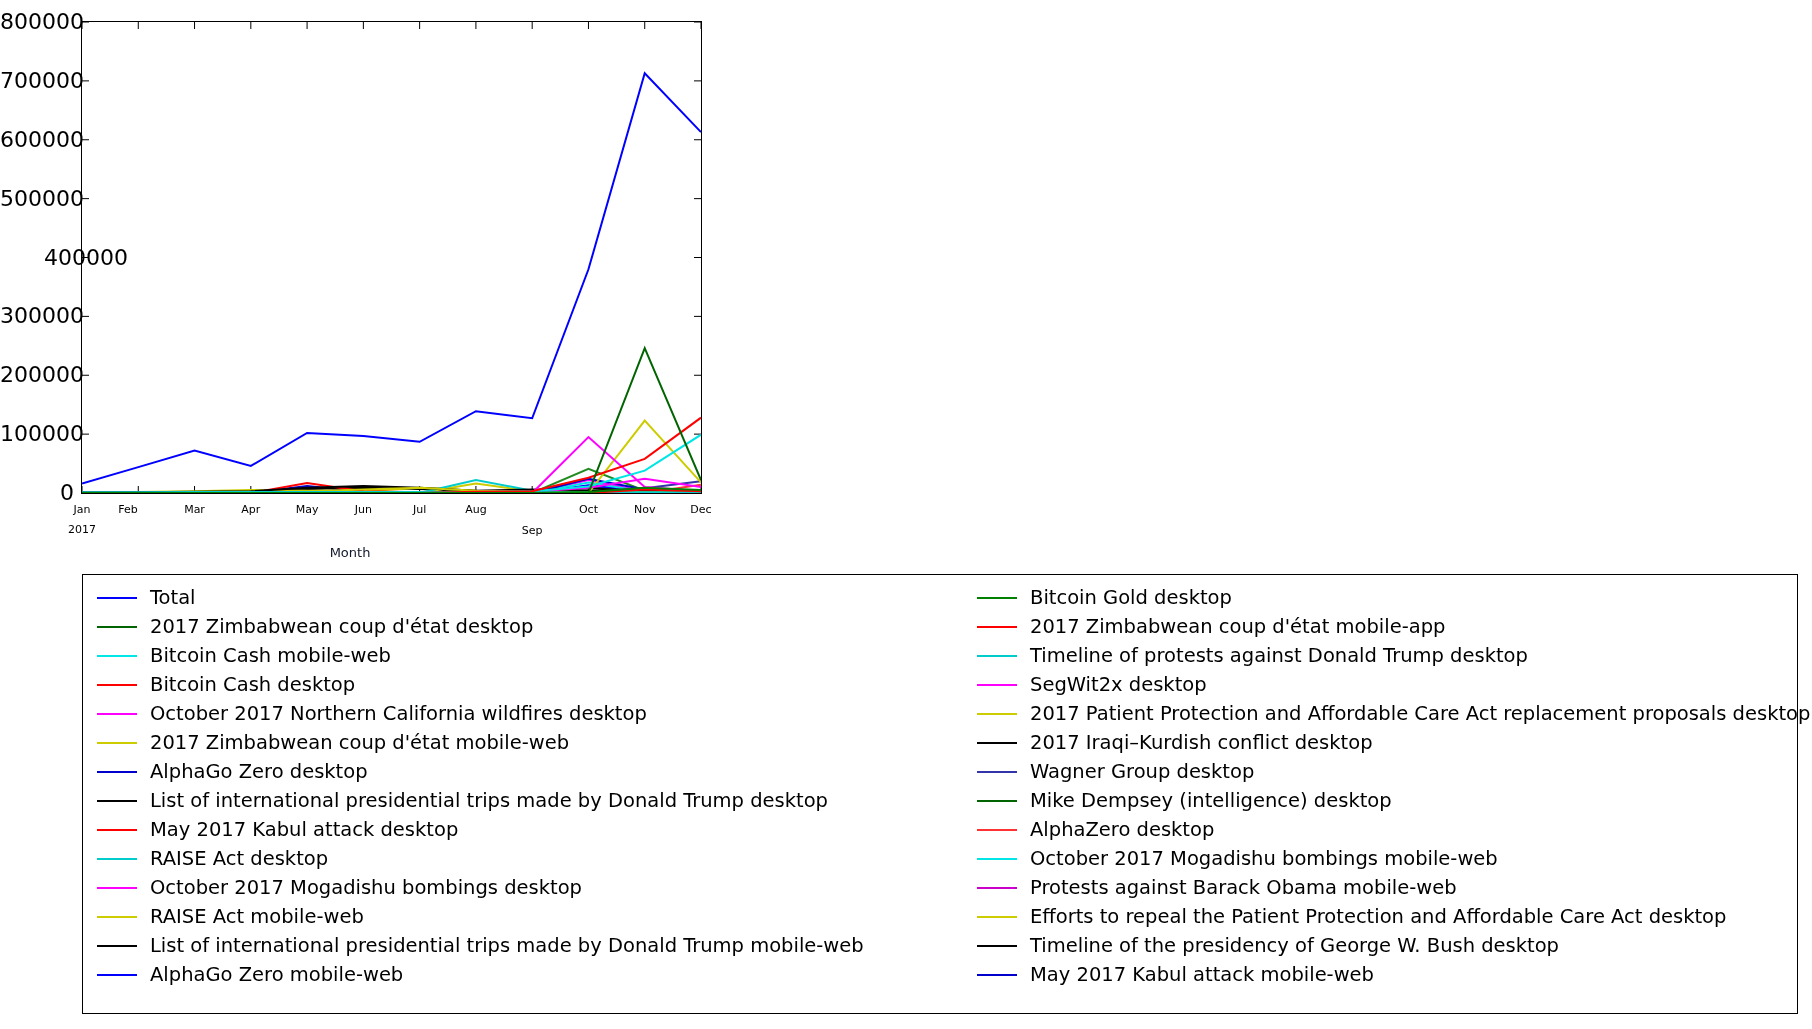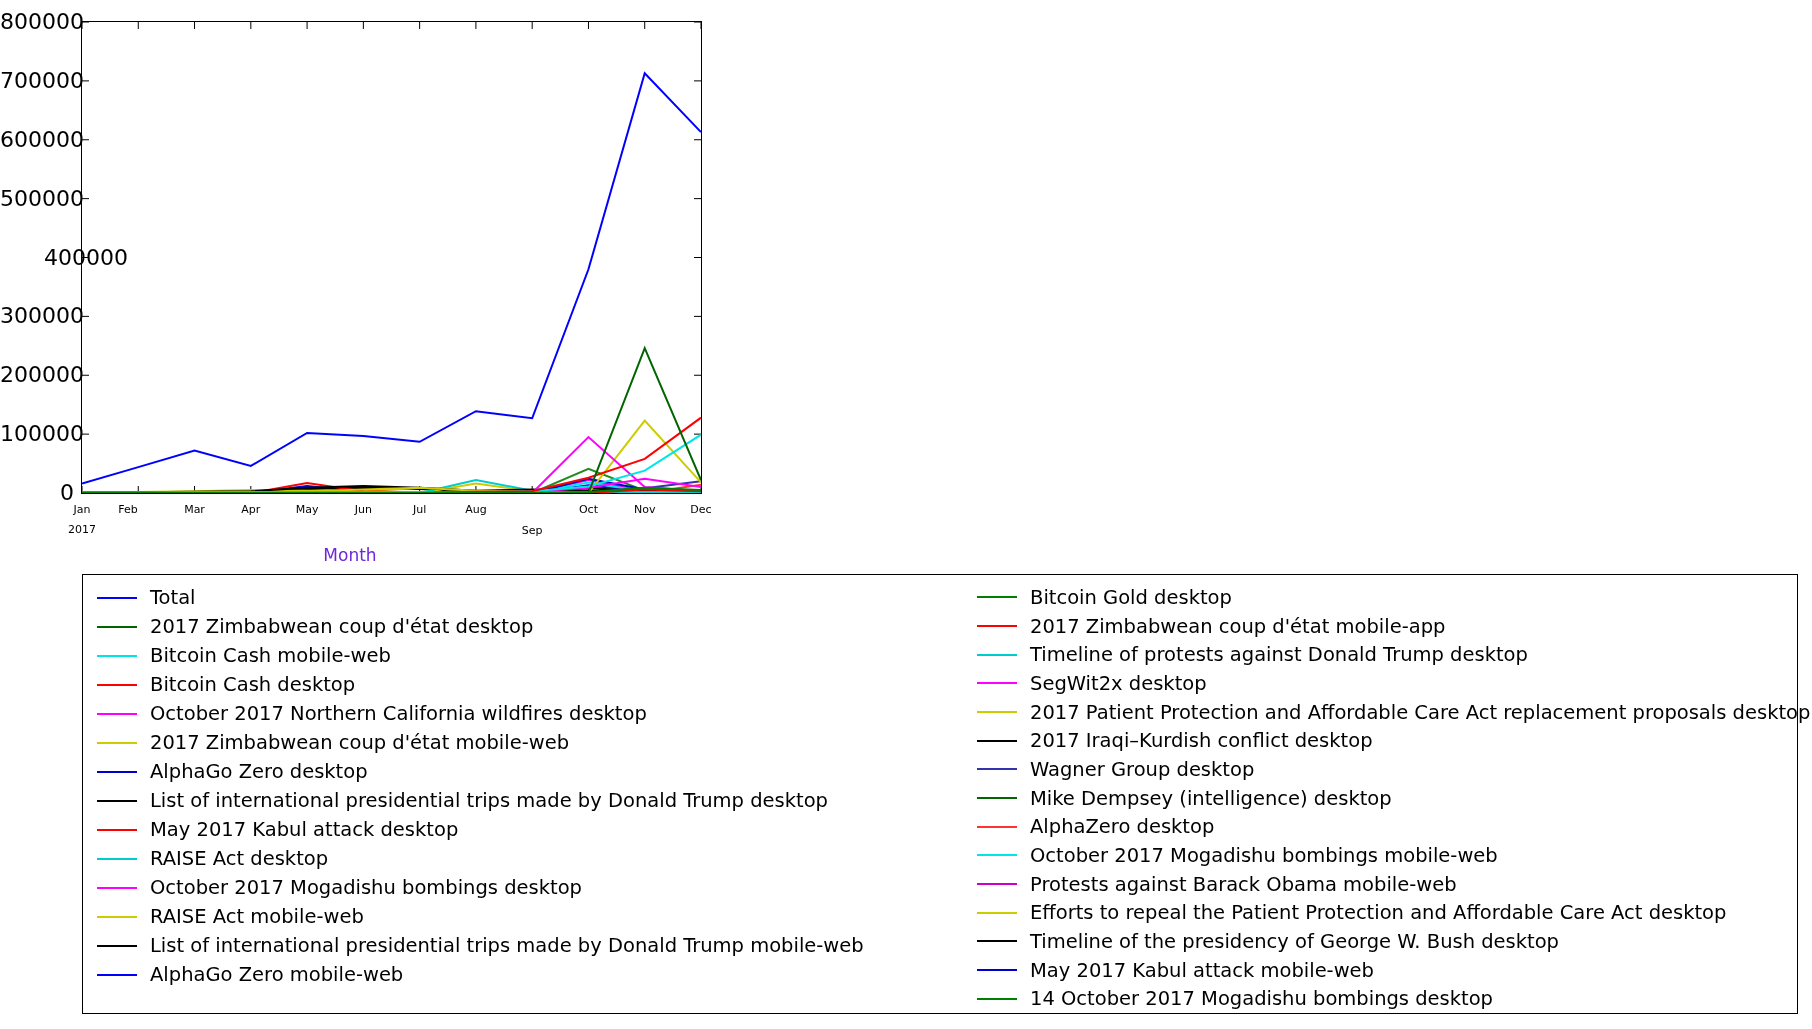--- a/index.html
+++ b/index.html
@@ -48,22 +48,22 @@
     line-height: 19px;
     color: #000;
     white-space: nowrap;
   }
   #xaxis-title {
     position: absolute;
     left: 0;
     top: 545px;
     width: 700px;
     text-align: center;
-    font-size: 17px;
-    color: #6d28d9;
+    font-size: 13px;
+    color: #0f172a;
   }
 
   
   #legend-box {
     position: absolute;
     left: 82px;
     top: 574px;
     width: 1716px;
     height: 440px;
     border: 1px solid #000000;
@@ -340,21 +340,17 @@
             <span class="legend-label">Efforts to repeal the Patient Protection and Affordable Care Act desktop</span>
           </div>
           <div class="legend-entry">
             <span class="legend-swatch" style="border-top-color: rgb(0, 0, 0);"></span>
             <span class="legend-label">Timeline of the presidency of George W. Bush desktop</span>
           </div>
           <div class="legend-entry">
             <span class="legend-swatch" style="border-top-color: rgb(0, 0, 204);"></span>
             <span class="legend-label">May 2017 Kabul attack mobile-web</span>
           </div>
-          <div class="legend-entry">
-            <span class="legend-swatch" style="border-top-color: rgb(0, 128, 0);"></span>
-            <span class="legend-label">14 October 2017 Mogadishu bombings desktop</span>
-          </div>
         </div>
     </div>
   </div>
 
 </div>
 
 </body></html>

